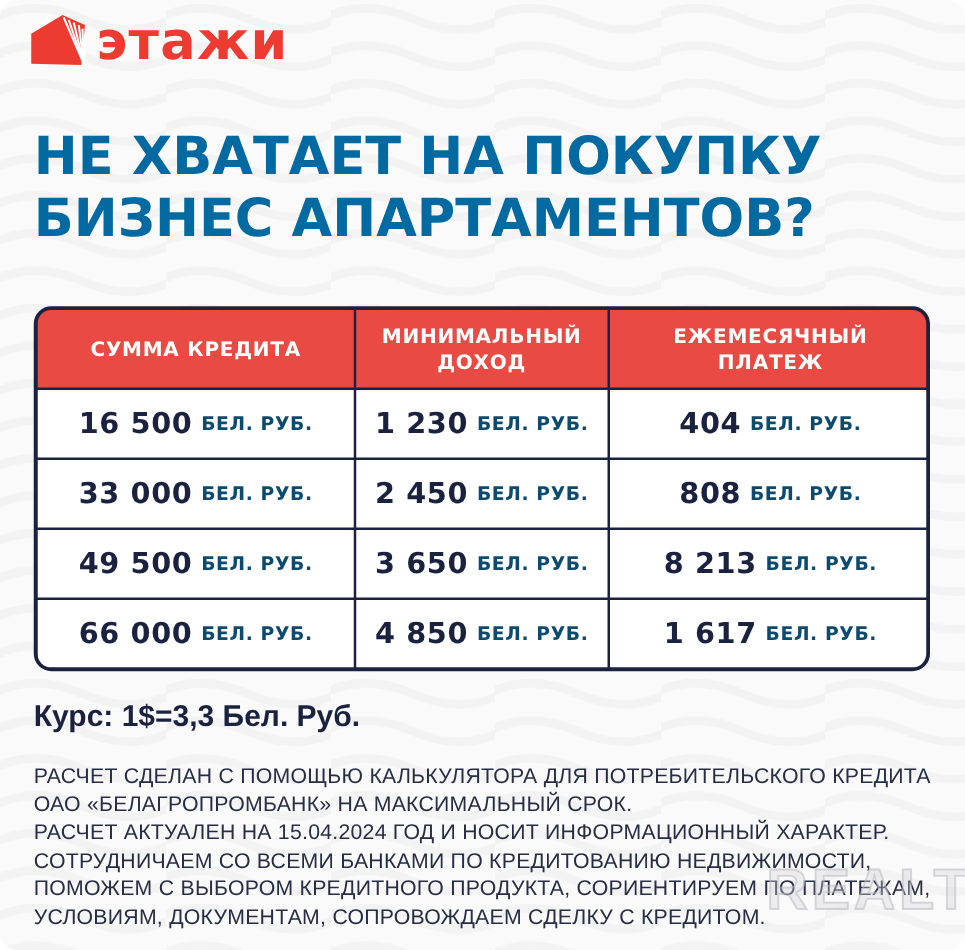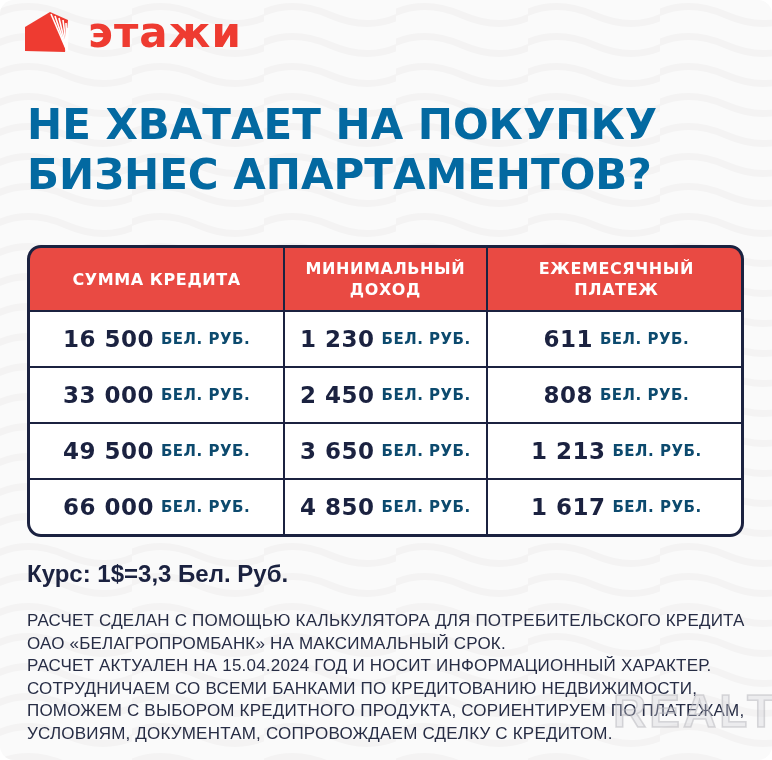--- a/index.html
+++ b/index.html
@@ -8,21 +8,21 @@
     width:772px;height:760px;
     background:#fafafa;
     border-radius:14px;
     overflow:hidden;
     font-family:"DejaVu Sans","Liberation Sans",sans-serif;
     box-sizing:border-box;
   }
   .bg-pattern{position:absolute;inset:0;width:100%;height:100%;pointer-events:none;}
 
   
-  .logo{position:absolute;left:22px;top:10px;display:flex;align-items:center;gap:16px;}
+  .logo{position:absolute;left:22px;top:10px;display:flex;align-items:center;gap:5px;}
   .logo-icon{width:50px;height:46px;display:block;}
   .logo-text{
     color:#ee3b31;font-size:42px;font-weight:bold;letter-spacing:1px;
     line-height:46px;font-family:"DejaVu Sans",sans-serif;
   }
 
   
   .headline{
     position:absolute;left:27px;top:100px;width:720px;
     color:#0369a1;font-weight:bold;font-size:42px;line-height:50px;
@@ -124,21 +124,21 @@
 
     <div class="cell">
       <span class="num">16 500</span>
       <span class="unit">БЕЛ. РУБ.</span>
     </div>
     <div class="cell">
       <span class="num">1 230</span>
       <span class="unit">БЕЛ. РУБ.</span>
     </div>
     <div class="cell">
-      <span class="num">611</span>
+      <span class="num">404</span>
       <span class="unit">БЕЛ. РУБ.</span>
     </div>
 
     <div class="cell">
       <span class="num">33 000</span>
       <span class="unit">БЕЛ. РУБ.</span>
     </div>
     <div class="cell">
       <span class="num">2 450</span>
       <span class="unit">БЕЛ. РУБ.</span>
@@ -150,21 +150,21 @@
 
     <div class="cell">
       <span class="num">49 500</span>
       <span class="unit">БЕЛ. РУБ.</span>
     </div>
     <div class="cell">
       <span class="num">3 650</span>
       <span class="unit">БЕЛ. РУБ.</span>
     </div>
     <div class="cell">
-      <span class="num">1 213</span>
+      <span class="num">8 213</span>
       <span class="unit">БЕЛ. РУБ.</span>
     </div>
 
     <div class="cell">
       <span class="num">66 000</span>
       <span class="unit">БЕЛ. РУБ.</span>
     </div>
     <div class="cell">
       <span class="num">4 850</span>
       <span class="unit">БЕЛ. РУБ.</span>

